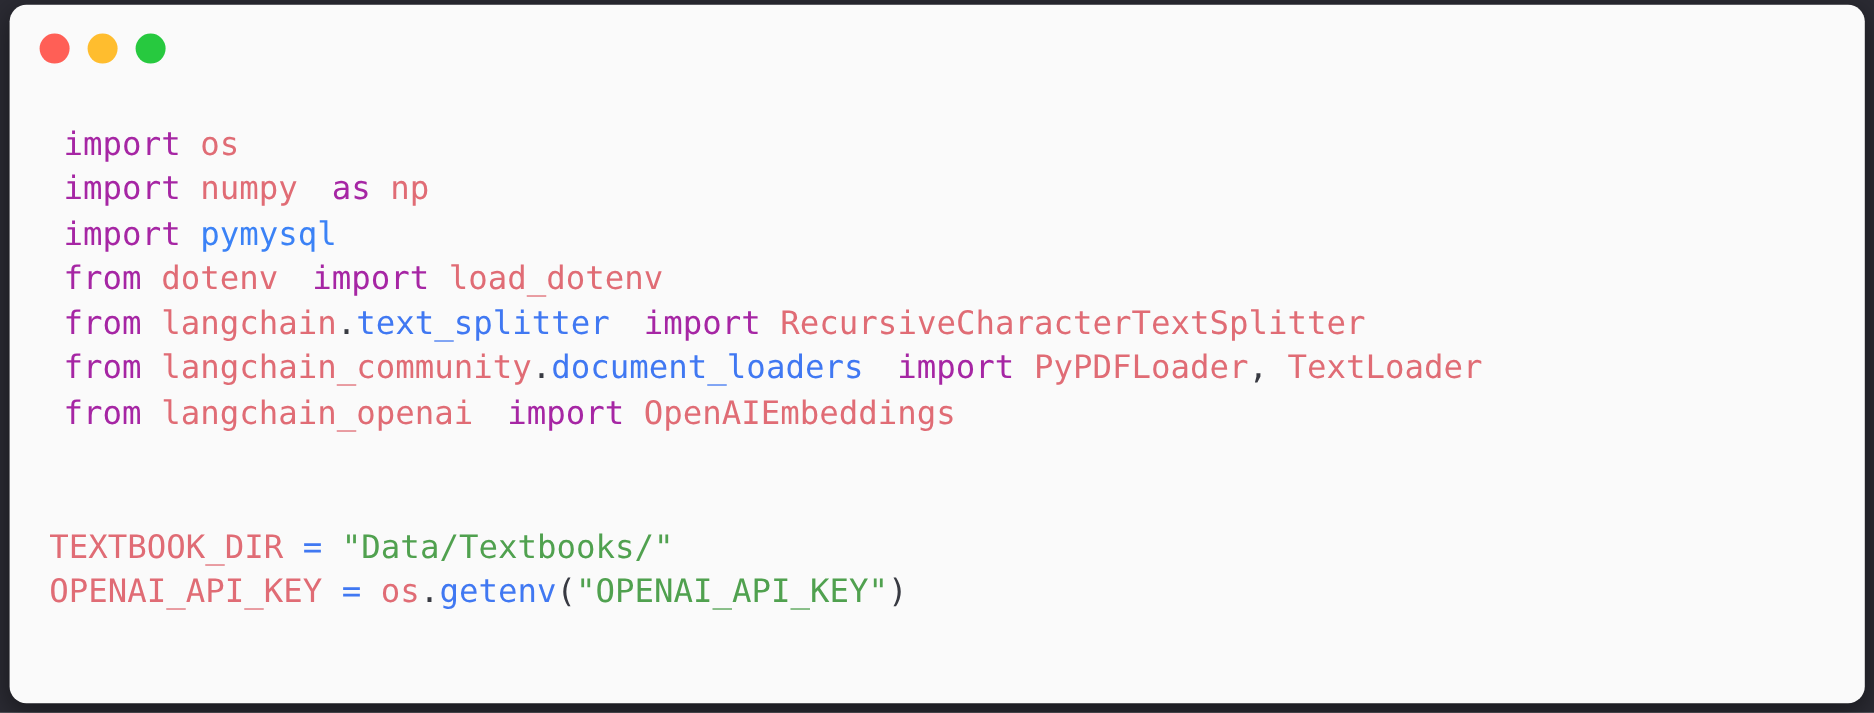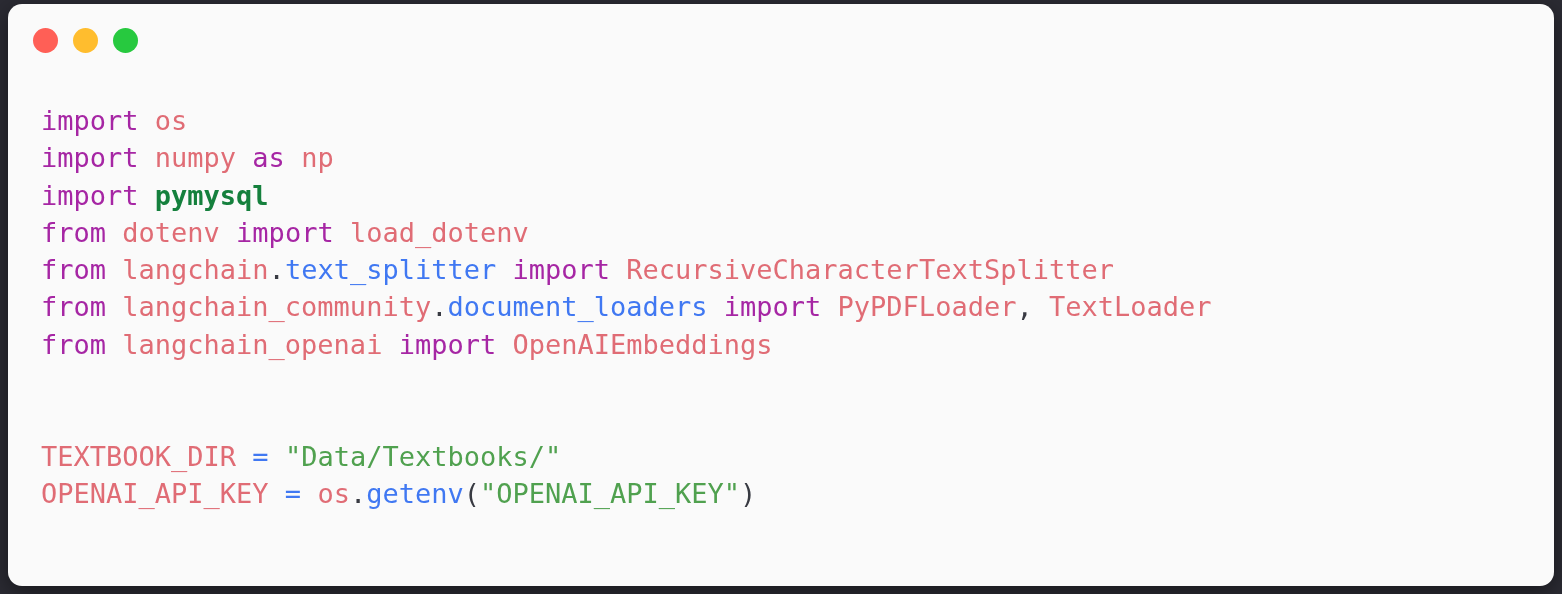--- a/index.html
+++ b/index.html
@@ -62,21 +62,21 @@
     line-height: 37.3px;
     font-family: "DejaVu Sans Mono", monospace;
     font-size: 27px;
     letter-spacing: 0px;
     white-space: pre;
     color: #383a42;
   }
   .code-line.blank { }
 
   
-  .tok-keyword { color: #a626a4; }
+  .tok-keyword { color: #a626a4; margin-left: 12px; }
   .tok-module  { color: #e06c75; }
   .tok-sub     { color: #4078f2; }
   .tok-func    { color: #4078f2; }
   .tok-name    { color: #e06c75; }
   .tok-string  { color: #50a14f; }
   .tok-op      { color: #4078f2; }
   .tok-punct   { color: #383a42; }
   .tok-plain   { color: #383a42; }
 </style>
 </head>
@@ -86,21 +86,21 @@
 
   <div id="titlebar">
     <div class="dot red" style="background: rgb(255, 95, 86);"></div>
     <div class="dot yellow" style="background: rgb(255, 189, 46);"></div>
     <div class="dot green" style="background: rgb(39, 201, 63);"></div>
   </div>
 
   <div id="code-area">
       <div class="code-line"><span class="tok-keyword" style="color: rgb(166, 38, 164);">import</span><span class="tok-plain" style="color: rgb(56, 58, 66);"> </span><span class="tok-module" style="color: rgb(224, 108, 117);">os</span></div>
       <div class="code-line"><span class="tok-keyword" style="color: rgb(166, 38, 164);">import</span><span class="tok-plain" style="color: rgb(56, 58, 66);"> </span><span class="tok-module" style="color: rgb(224, 108, 117);">numpy</span><span class="tok-plain" style="color: rgb(56, 58, 66);"> </span><span class="tok-keyword" style="color: rgb(166, 38, 164);">as</span><span class="tok-plain" style="color: rgb(56, 58, 66);"> </span><span class="tok-module" style="color: rgb(224, 108, 117);">np</span></div>
-      <div class="code-line"><span class="tok-keyword" style="color: rgb(166, 38, 164);">import</span><span class="tok-plain" style="color: rgb(56, 58, 66);"> </span><span class="tok-module" style="color: #15803d; font-weight: bold;">pymysql</span></div>
+      <div class="code-line"><span class="tok-keyword" style="color: rgb(166, 38, 164);">import</span><span class="tok-plain" style="color: rgb(56, 58, 66);"> </span><span class="tok-module" style="color: #3b82f6;">pymysql</span></div>
       <div class="code-line"><span class="tok-keyword" style="color: rgb(166, 38, 164);">from</span><span class="tok-plain" style="color: rgb(56, 58, 66);"> </span><span class="tok-module" style="color: rgb(224, 108, 117);">dotenv</span><span class="tok-plain" style="color: rgb(56, 58, 66);"> </span><span class="tok-keyword" style="color: rgb(166, 38, 164);">import</span><span class="tok-plain" style="color: rgb(56, 58, 66);"> </span><span class="tok-module" style="color: rgb(224, 108, 117);">load_dotenv</span></div>
       <div class="code-line"><span class="tok-keyword" style="color: rgb(166, 38, 164);">from</span><span class="tok-plain" style="color: rgb(56, 58, 66);"> </span><span class="tok-module" style="color: rgb(224, 108, 117);">langchain</span><span class="tok-punct" style="color: rgb(56, 58, 66);">.</span><span class="tok-sub" style="color: rgb(64, 120, 242);">text_splitter</span><span class="tok-plain" style="color: rgb(56, 58, 66);"> </span><span class="tok-keyword" style="color: rgb(166, 38, 164);">import</span><span class="tok-plain" style="color: rgb(56, 58, 66);"> </span><span class="tok-module" style="color: rgb(224, 108, 117);">RecursiveCharacterTextSplitter</span></div>
       <div class="code-line"><span class="tok-keyword" style="color: rgb(166, 38, 164);">from</span><span class="tok-plain" style="color: rgb(56, 58, 66);"> </span><span class="tok-module" style="color: rgb(224, 108, 117);">langchain_community</span><span class="tok-punct" style="color: rgb(56, 58, 66);">.</span><span class="tok-sub" style="color: rgb(64, 120, 242);">document_loaders</span><span class="tok-plain" style="color: rgb(56, 58, 66);"> </span><span class="tok-keyword" style="color: rgb(166, 38, 164);">import</span><span class="tok-plain" style="color: rgb(56, 58, 66);"> </span><span class="tok-module" style="color: rgb(224, 108, 117);">PyPDFLoader</span><span class="tok-punct" style="color: rgb(56, 58, 66);">,</span><span class="tok-plain" style="color: rgb(56, 58, 66);"> </span><span class="tok-module" style="color: rgb(224, 108, 117);">TextLoader</span></div>
       <div class="code-line"><span class="tok-keyword" style="color: rgb(166, 38, 164);">from</span><span class="tok-plain" style="color: rgb(56, 58, 66);"> </span><span class="tok-module" style="color: rgb(224, 108, 117);">langchain_openai</span><span class="tok-plain" style="color: rgb(56, 58, 66);"> </span><span class="tok-keyword" style="color: rgb(166, 38, 164);">import</span><span class="tok-plain" style="color: rgb(56, 58, 66);"> </span><span class="tok-module" style="color: rgb(224, 108, 117);">OpenAIEmbeddings</span></div>
       <div class="code-line blank">&nbsp;</div>
       <div class="code-line blank">&nbsp;</div>
       <div class="code-line"><span class="tok-name" style="color: rgb(224, 108, 117);">TEXTBOOK_DIR</span><span class="tok-plain" style="color: rgb(56, 58, 66);"> </span><span class="tok-op" style="color: rgb(64, 120, 242);">=</span><span class="tok-plain" style="color: rgb(56, 58, 66);"> </span><span class="tok-string" style="color: rgb(80, 161, 79);">"Data/Textbooks/"</span></div>
       <div class="code-line"><span class="tok-name" style="color: rgb(224, 108, 117);">OPENAI_API_KEY</span><span class="tok-plain" style="color: rgb(56, 58, 66);"> </span><span class="tok-op" style="color: rgb(64, 120, 242);">=</span><span class="tok-plain" style="color: rgb(56, 58, 66);"> </span><span class="tok-name" style="color: rgb(224, 108, 117);">os</span><span class="tok-punct" style="color: rgb(56, 58, 66);">.</span><span class="tok-func" style="color: rgb(64, 120, 242);">getenv</span><span class="tok-punct" style="color: rgb(56, 58, 66);">(</span><span class="tok-string" style="color: rgb(80, 161, 79);">"OPENAI_API_KEY"</span><span class="tok-punct" style="color: rgb(56, 58, 66);">)</span></div>
     </div>
 

